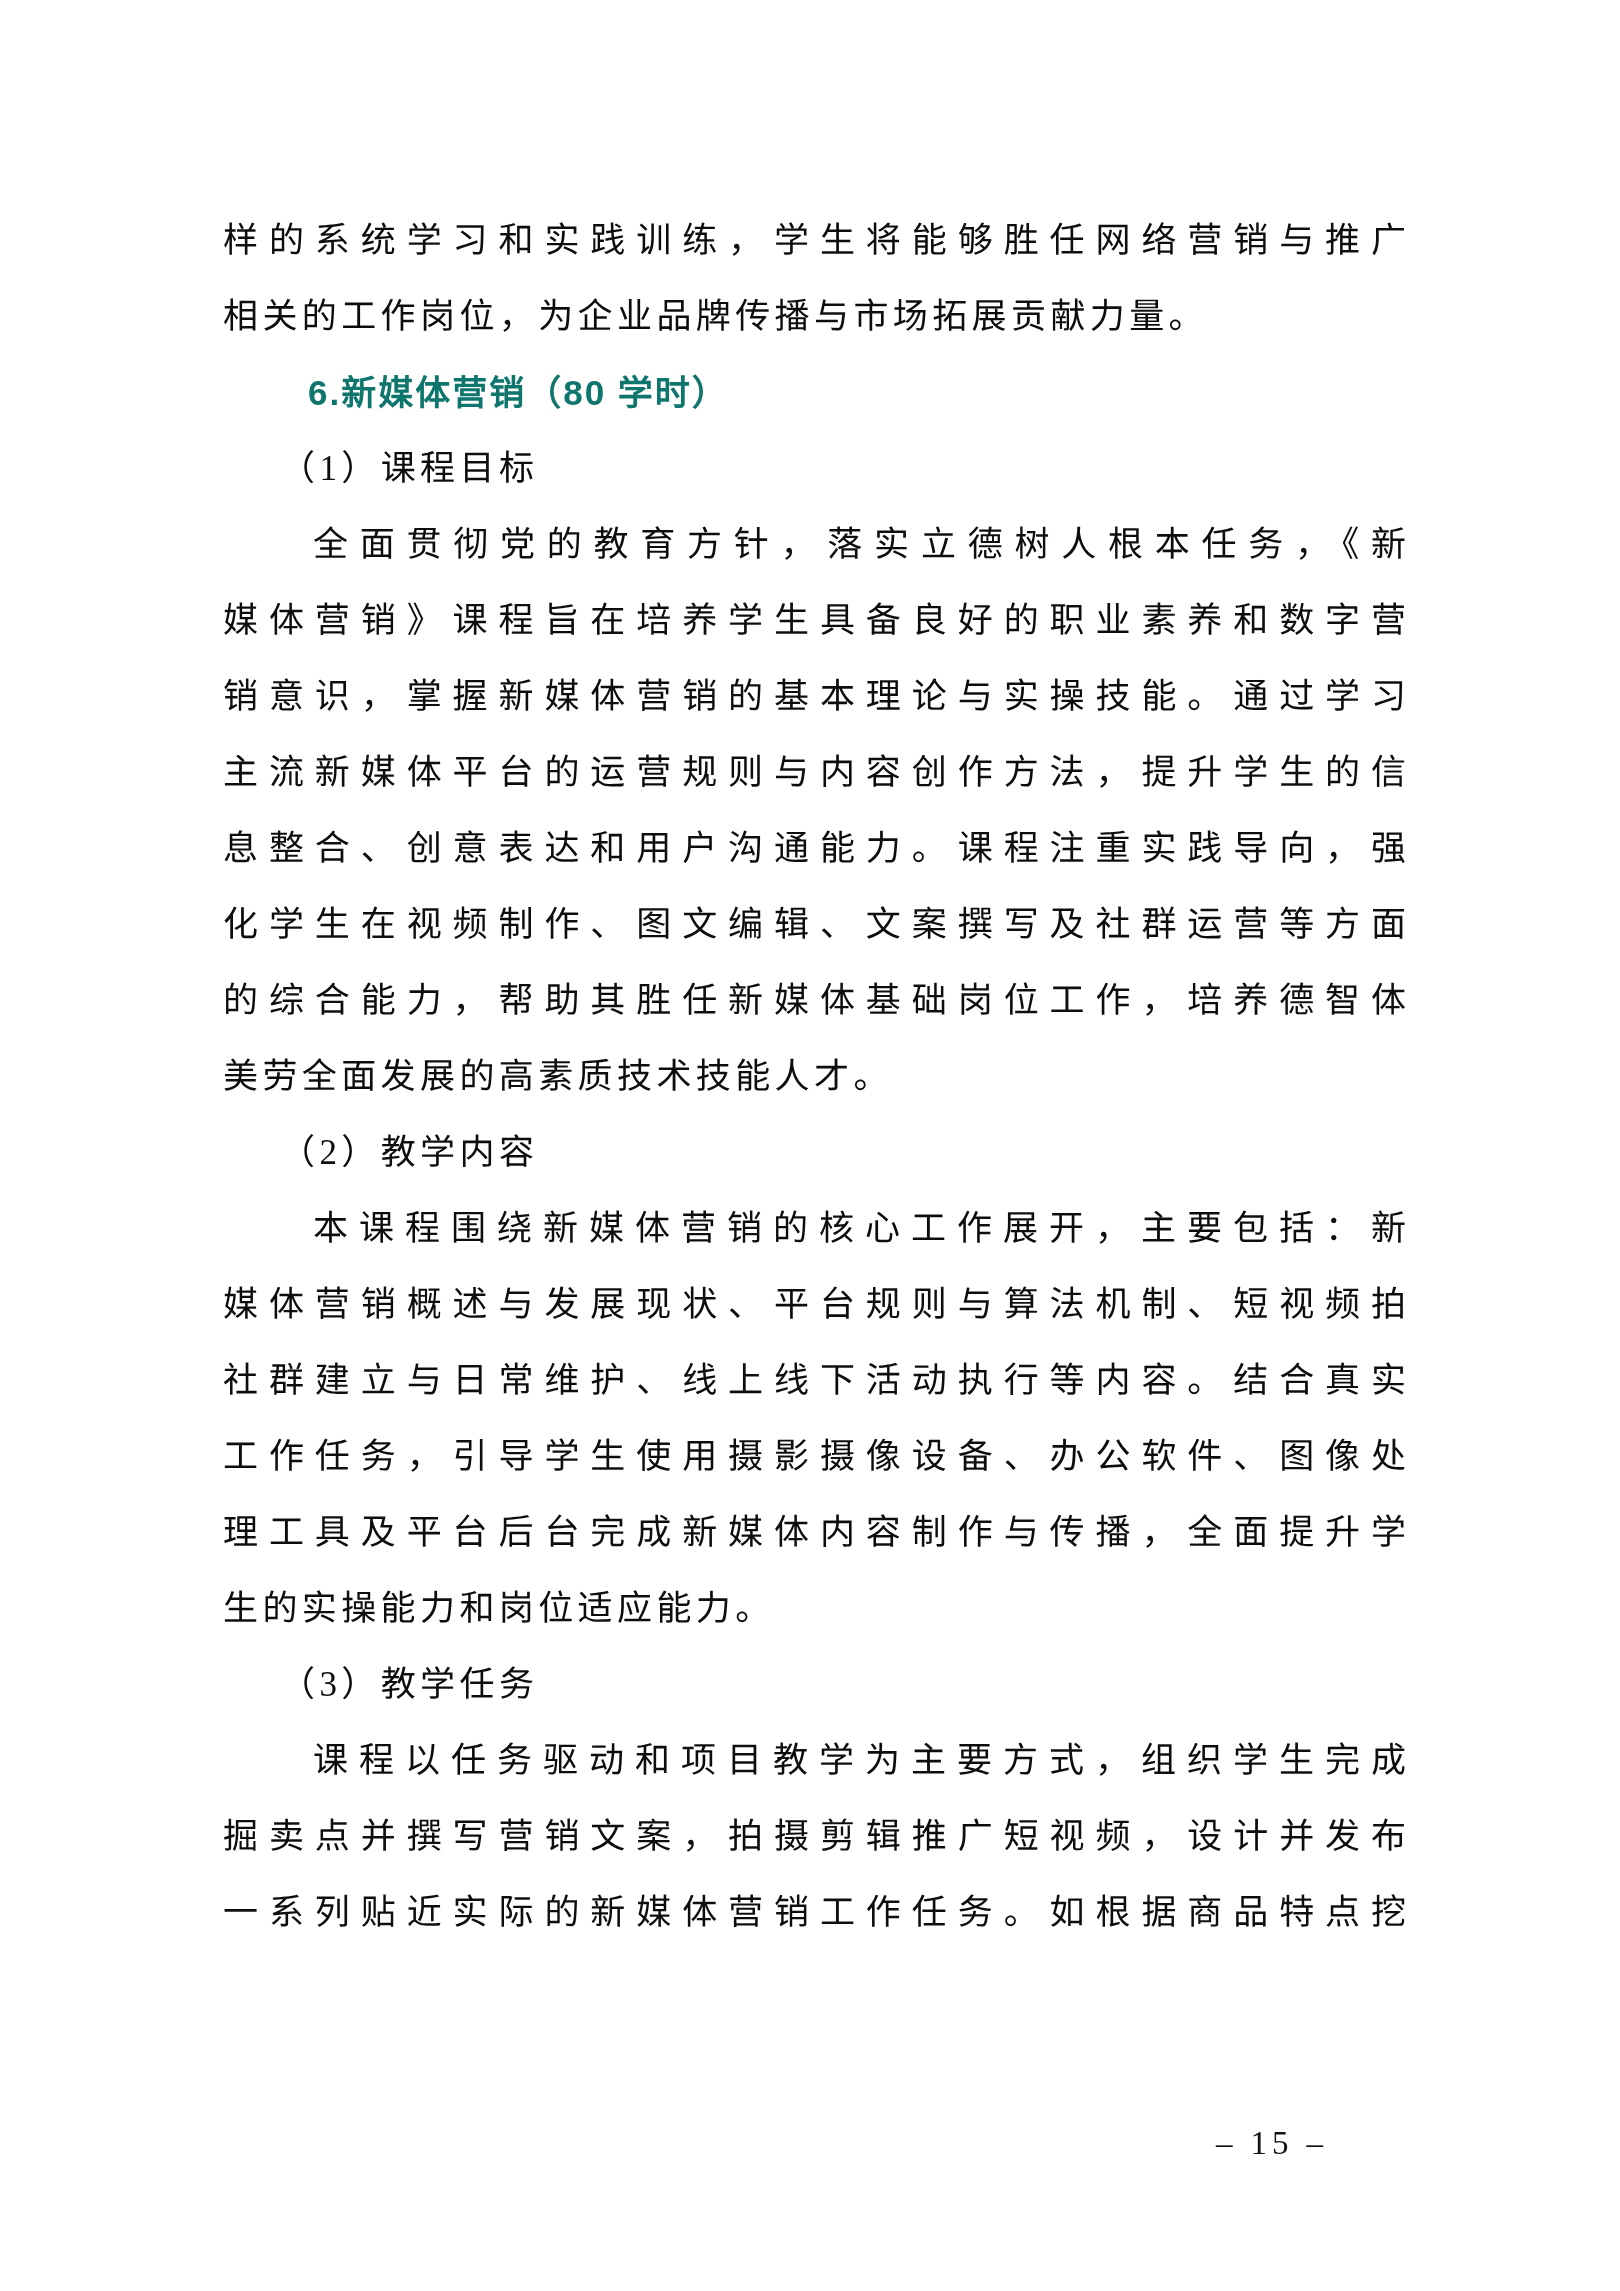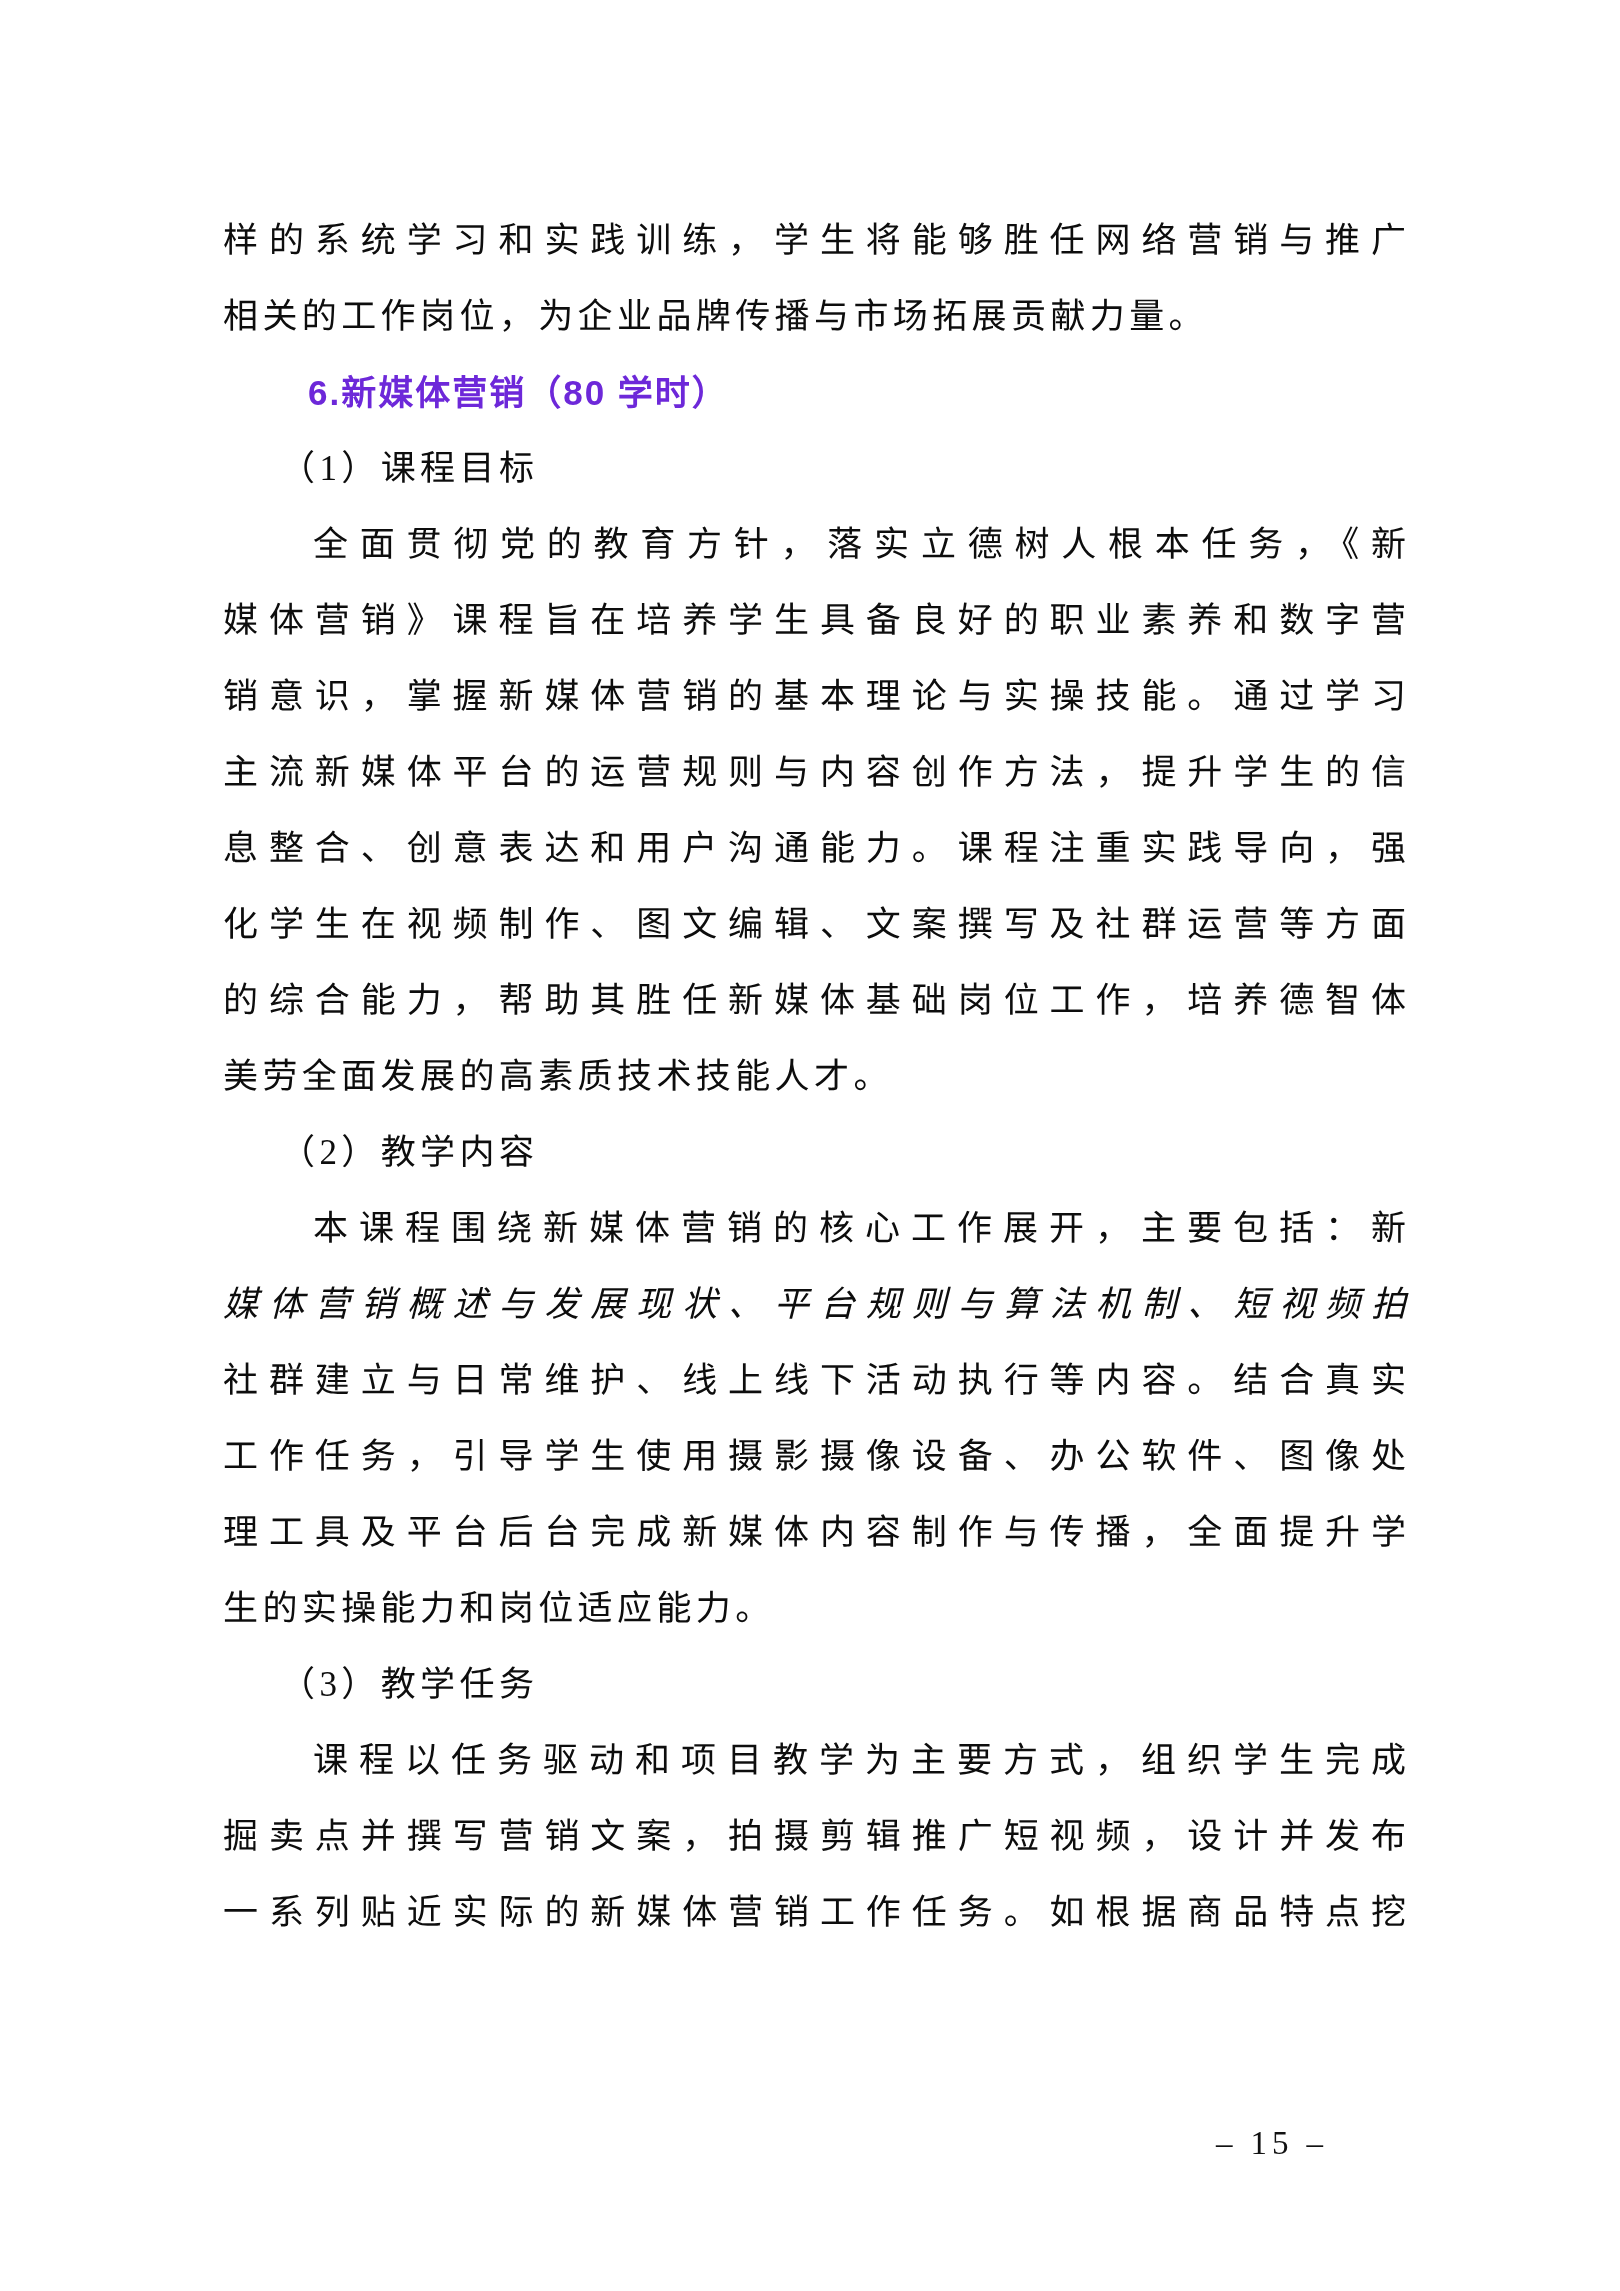--- a/index.html
+++ b/index.html
@@ -35,21 +35,21 @@
     text-align-last: justify;
     text-justify: inter-ideograph;
   }
   .line.plain {
     letter-spacing: 4.4px;
   }
   .line.heading {
     font-family: "Liberation Sans", "DejaVu Sans", sans-serif;
     font-weight: bold;
     letter-spacing: 2px;
-    color: #6d28d9;
+    color: #0f766e;
   }
   .footer-page-number {
     position: absolute;
     left: 1216px;
     top: 2125px;
     font-size: 33px;
     letter-spacing: 4.9px;
     color: #111111;
     font-family: "Liberation Serif", "DejaVu Serif", serif;
   }
@@ -66,21 +66,21 @@
       <div class="line stretch" style="text-indent: 90px;">全面贯彻党的教育方针，落实立德树人根本任务，《新</div>
       <div class="line stretch" style="text-indent: 0px;">媒体营销》课程旨在培养学生具备良好的职业素养和数字营</div>
       <div class="line stretch" style="text-indent: 0px;">销意识，掌握新媒体营销的基本理论与实操技能。通过学习</div>
       <div class="line stretch" style="text-indent: 0px;">主流新媒体平台的运营规则与内容创作方法，提升学生的信</div>
       <div class="line stretch" style="text-indent: 0px;">息整合、创意表达和用户沟通能力。课程注重实践导向，强</div>
       <div class="line stretch" style="text-indent: 0px;">化学生在视频制作、图文编辑、文案撰写及社群运营等方面</div>
       <div class="line stretch" style="text-indent: 0px;">的综合能力，帮助其胜任新媒体基础岗位工作，培养德智体</div>
       <div class="line plain" style="text-indent: 0px;">美劳全面发展的高素质技术技能人才。</div>
       <div class="line plain" style="text-indent: 57px;">（2）教学内容</div>
       <div class="line stretch" style="text-indent: 90px;">本课程围绕新媒体营销的核心工作展开，主要包括：新</div>
-      <div class="line stretch" style="text-indent: 0px; font-style: italic;">媒体营销概述与发展现状、平台规则与算法机制、短视频拍</div>
+      <div class="line stretch" style="text-indent: 0px;">媒体营销概述与发展现状、平台规则与算法机制、短视频拍</div>
       <div class="line stretch" style="text-indent: 0px;">社群建立与日常维护、线上线下活动执行等内容。结合真实</div>
       <div class="line stretch" style="text-indent: 0px;">工作任务，引导学生使用摄影摄像设备、办公软件、图像处</div>
       <div class="line stretch" style="text-indent: 0px;">理工具及平台后台完成新媒体内容制作与传播，全面提升学</div>
       <div class="line plain" style="text-indent: 0px;">生的实操能力和岗位适应能力。</div>
       <div class="line plain" style="text-indent: 57px;">（3）教学任务</div>
       <div class="line stretch" style="text-indent: 90px;">课程以任务驱动和项目教学为主要方式，组织学生完成</div>
       <div class="line stretch" style="text-indent: 0px;">掘卖点并撰写营销文案，拍摄剪辑推广短视频，设计并发布</div>
       <div class="line stretch" style="text-indent: 0px;">一系列贴近实际的新媒体营销工作任务。如根据商品特点挖</div>
     </div>
   <div class="footer-page-number">– 15 –</div>

